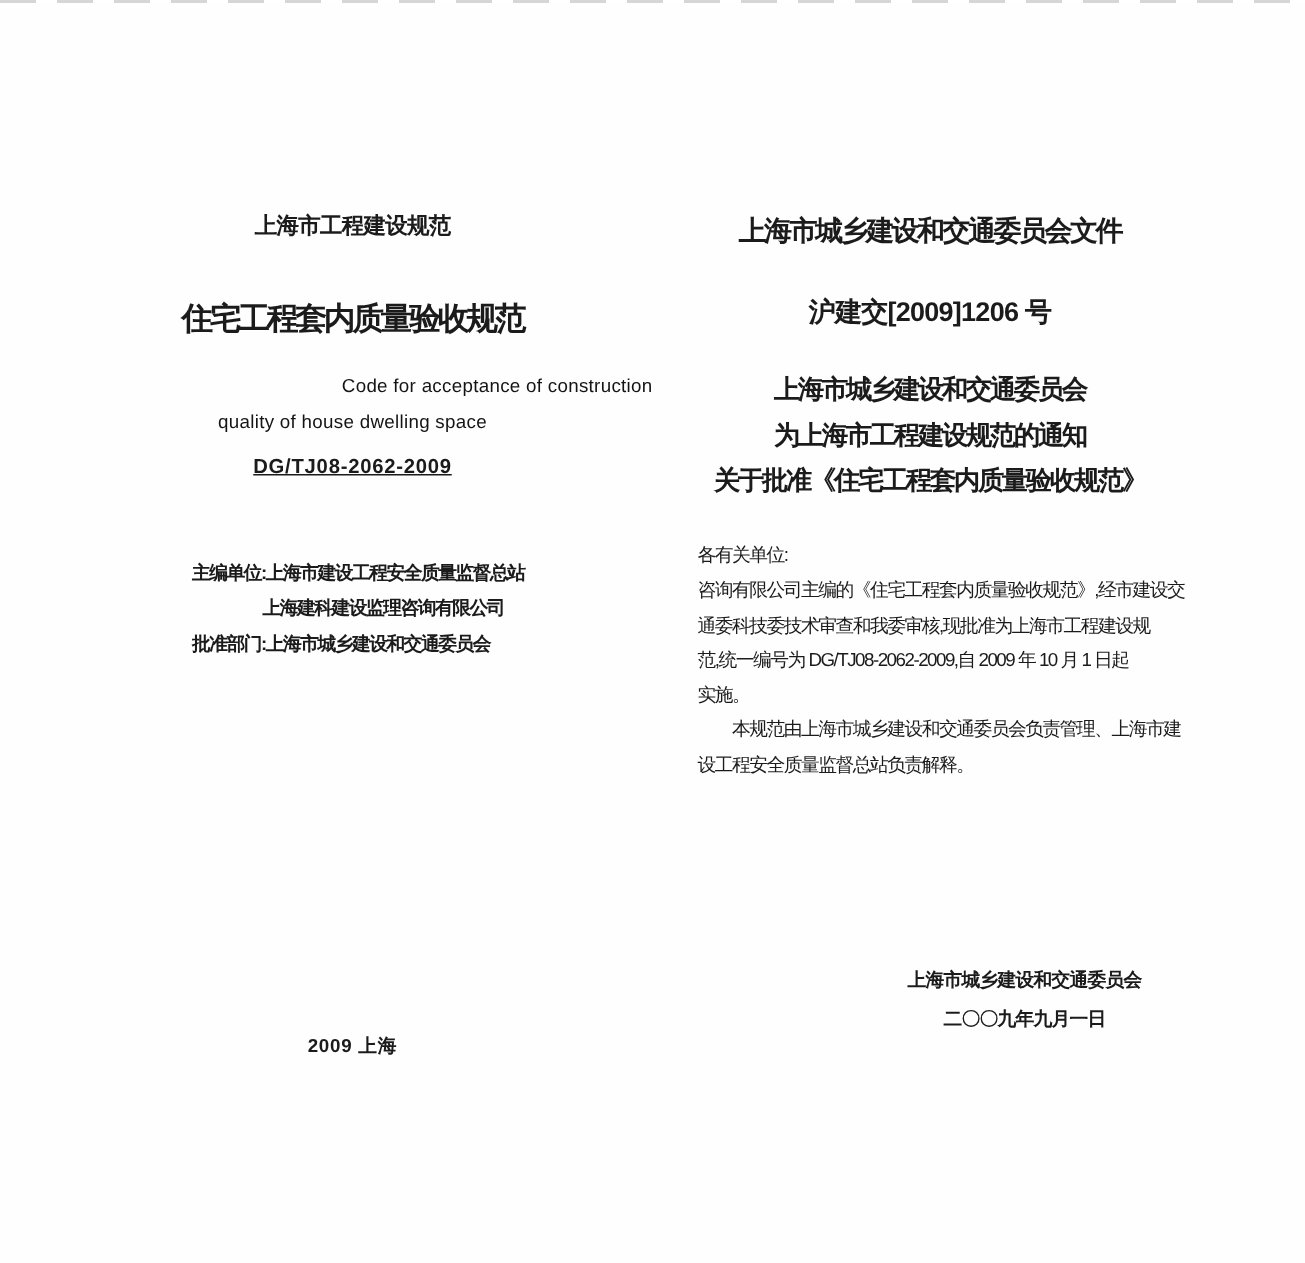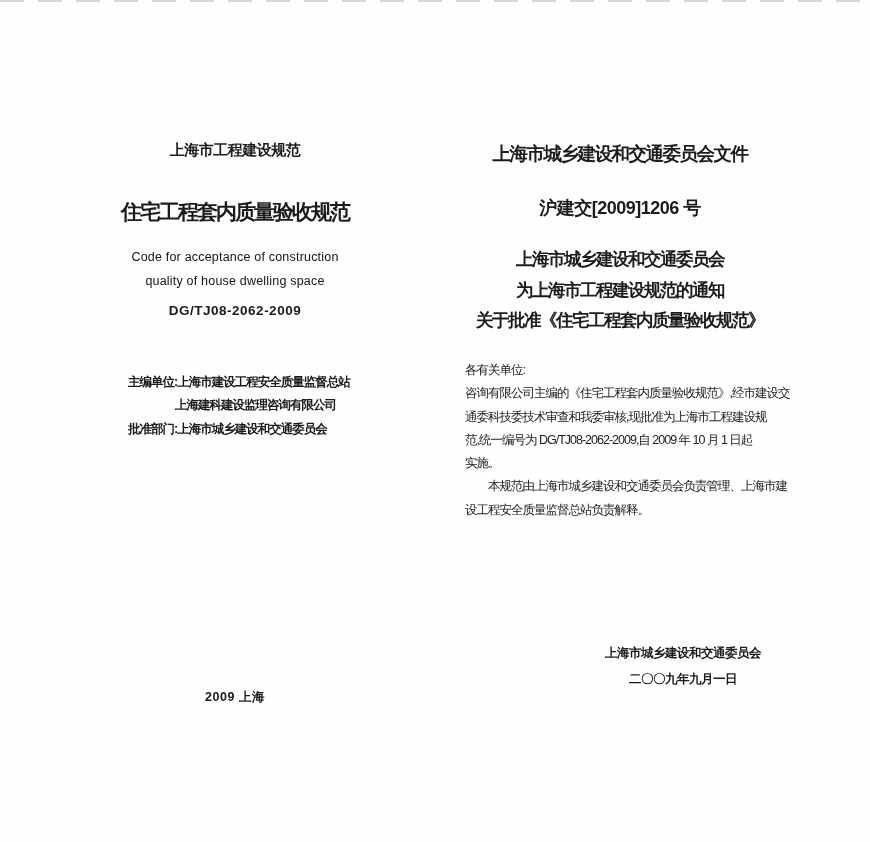--- a/index.html
+++ b/index.html
@@ -45,27 +45,28 @@
     top: 198px;
     font-size: 21px;
     font-weight: bold;
     letter-spacing: -2px;
   }
   .lp-en1, .lp-en2 {
     font-size: 12.5px;
     letter-spacing: 0.2px;
     color: #141414;
   }
-  .lp-en1 { top: 250px; }
+  .lp-en1 { top: 250px; text-align: right; }
   .lp-en2 { top: 274px; }
   .lp-code {
     top: 303px;
     font-size: 13.5px;
     letter-spacing: 0.5px;
     font-weight: 600;
+    text-decoration: underline;
   }
   .lp-meta {
     position: absolute;
     left: 93px;
     top: 371px;
     font-size: 12.5px;
     font-weight: 600;
     line-height: 23.3px;
     letter-spacing: -1px;
     white-space: nowrap;

